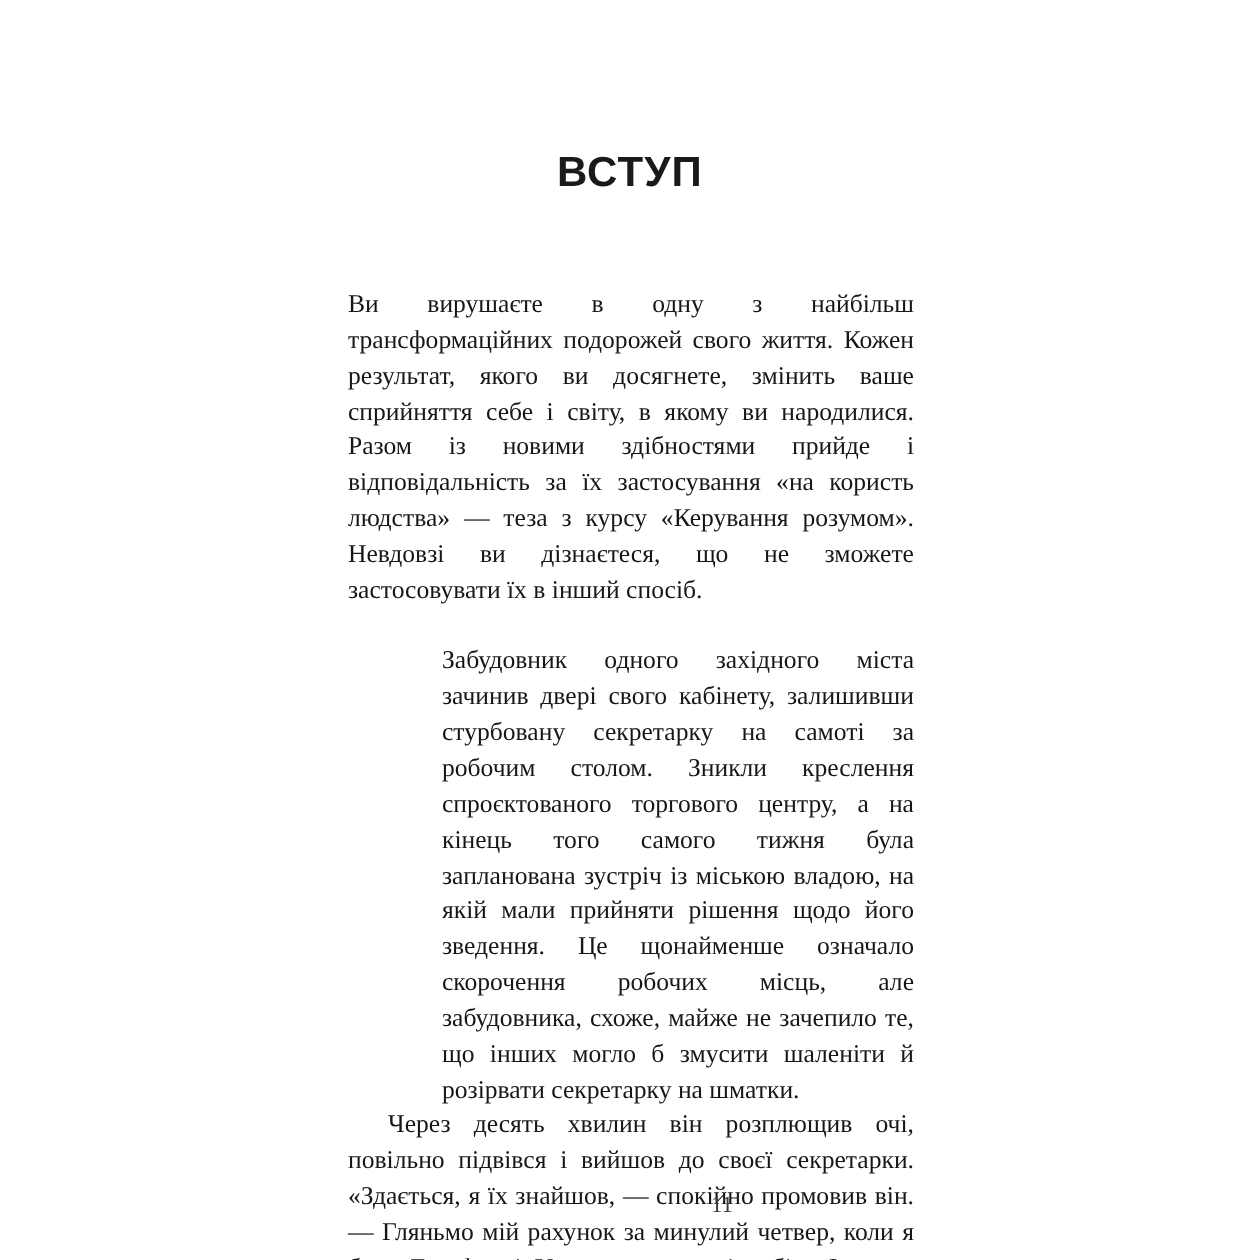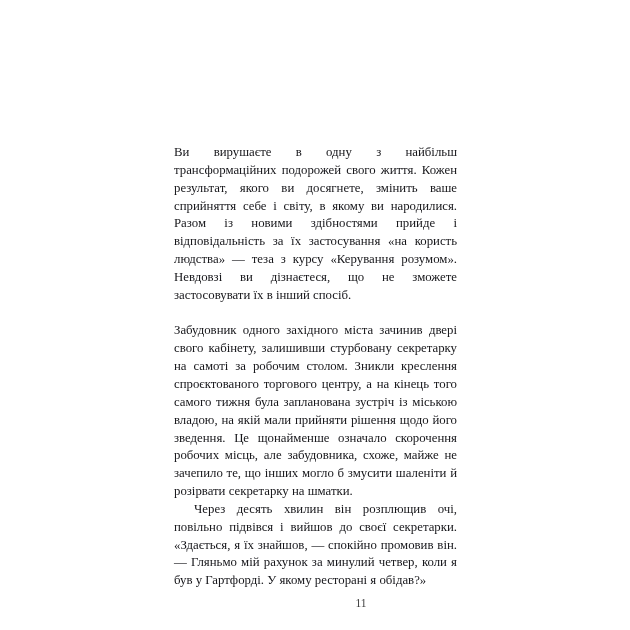--- a/index.html
+++ b/index.html
@@ -43,20 +43,21 @@
     text-align: justify;
     text-justify: inter-word;
     hyphens: manual;
     -webkit-hyphens: manual;
   }
   .text-block p {
     margin: 0;
   }
   .text-block p.gap-before {
     margin-top: 17.85px;
+    margin-left: 47px;
   }
   .text-block p.indent {
     text-indent: 20px;
   }
   .page-number {
     position: absolute;
     left: 0;
     top: 598px;
     width: 630px;
     text-align: center;
@@ -65,20 +66,21 @@
     color: #3c3c3c;
     line-height: 1;
     padding-left: 46px;
   }
 </style>
 </head>
 <body>
 
 <div class="page">
 
+  <div class="chapter-title">ВСТУП</div>
 
   <div class="text-block">
     <p>Ви вирушаєте в одну з найбільш трансформаційних подорожей свого життя. Кожен результат, якого ви досягнете, змінить ваше сприйняття себе і світу, в якому ви народилися. Разом із новими здібностями прийде і відповідальність за їх застосування «на користь людства» — теза з курсу «Керування розумом». Невдовзі ви дізнаєтеся, що не зможете застосовувати їх в інший спосіб.</p>
 
     <p class="gap-before">Забудовник одного західного міста зачинив двері свого кабінету, залишивши стурбовану секретарку на самоті за робочим столом. Зникли креслення спроєктованого торгового центру, а на кінець того самого тижня була запланована зустріч із міською владою, на якій мали прийняти рішення щодо його зведення. Це щонайменше означало скорочення робочих місць, але забудовника, схоже, майже не зачепило те, що інших могло б змусити шаленіти й розірвати секретарку на шматки.</p>
 
 
     <p class="indent">Через десять хвилин він розплющив очі, повільно підвівся і вийшов до своєї секретарки. «Здається, я їх знайшов, — спокійно промовив він. — Гляньмо мій рахунок за минулий четвер, коли я був у Гартфорді. У якому ресторані я обідав?»</p>
   </div>
 

